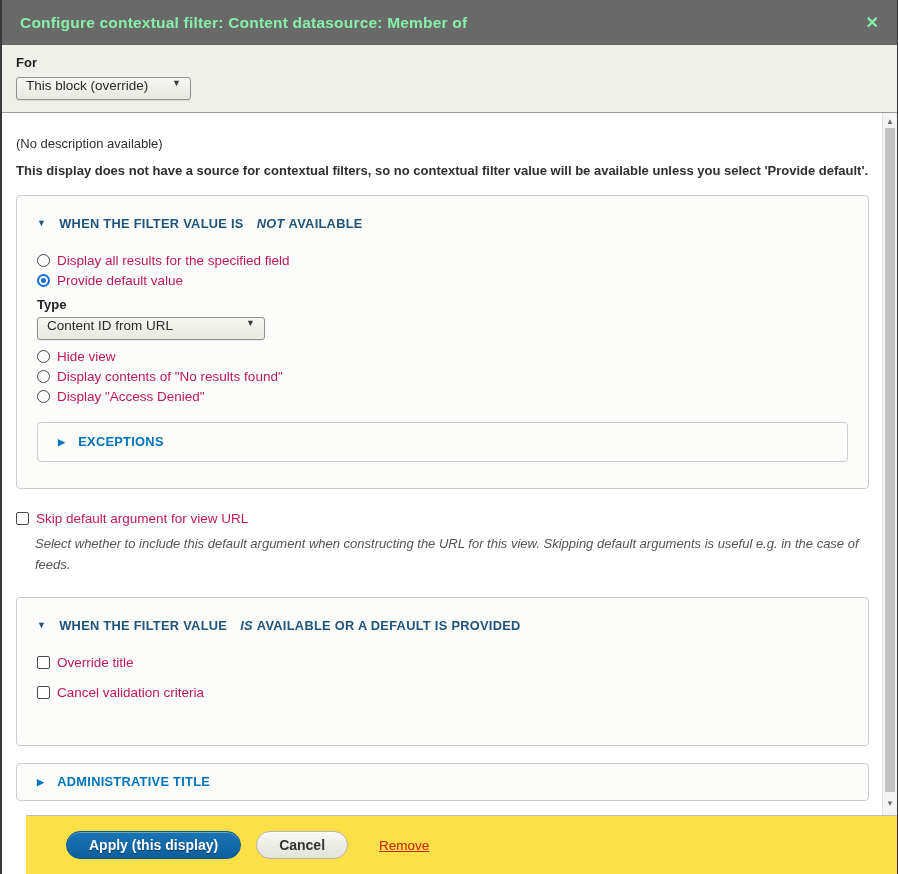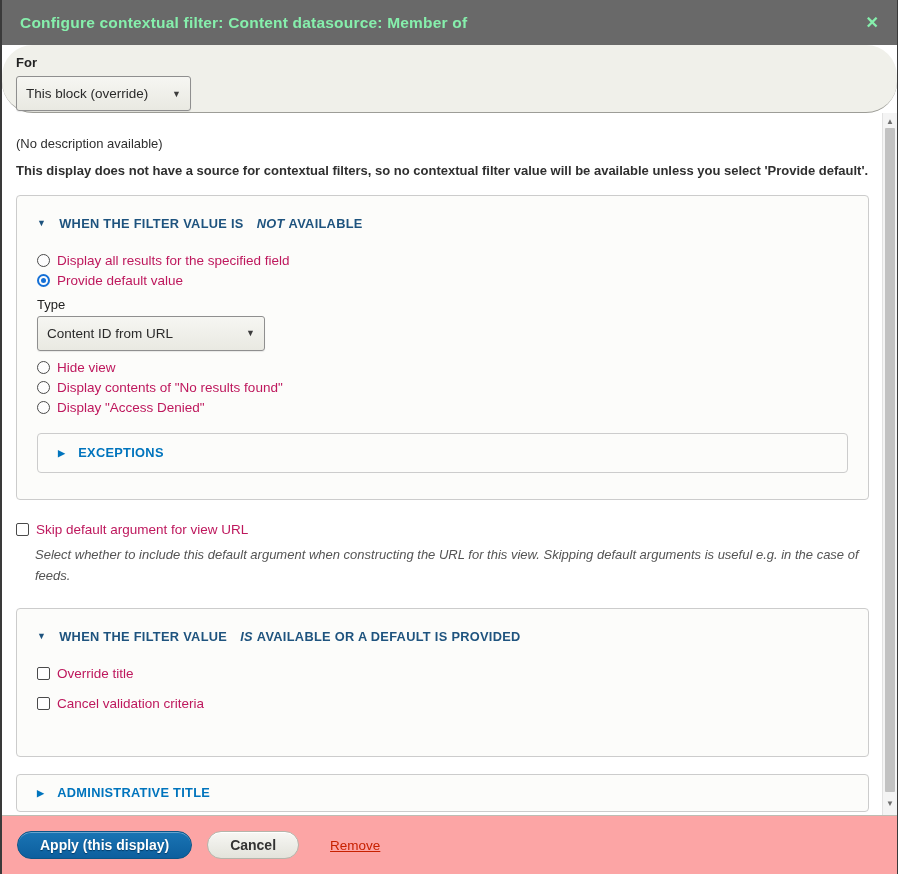--- a/index.html
+++ b/index.html
@@ -28,26 +28,25 @@
   .modal-close {
     margin-left: auto; cursor: pointer;
     font-size: 16px; font-weight: bold; line-height: 1;
   }
   
   .for-bar {
     flex: 0 0 68px;
     background: #f0f0ea;
     border-bottom: 1px solid #9d9d97;
     padding: 10px 14px 0 14px;
-    border-radius: 31px;
   }
   .for-label { font-size: 13px; font-weight: bold; color: #222; margin-bottom: 6px; }
   .select-box {
-    display: inline-flex; align-items: center; justify-content: space-between;
-    height: 35px; padding: 0 9px;
+    display: inline-flex; align-items: flex-start; justify-content: space-between;
+    height: 23px; padding: 0 9px;
     border: 1px solid #8f8f8f; border-radius: 3px;
     background: linear-gradient(#f6f6f2, #e9e9e2);
     box-shadow: 0 1px 1px rgba(0,0,0,.08);
     font-size: 13.5px; color: #2a2a2a;
     cursor: pointer;
   }
   .select-box .arrow { font-size: 9px; color: #3c3c3c; margin-left: 12px; }
   .for-select { min-width: 175px; }
   
   .content-wrap { flex: 1 1 auto; position: relative; background: #fff; overflow: hidden; }
@@ -100,21 +99,21 @@
   .radio.checked { border: 2px solid #1570d6; }
   .radio.checked::after {
     content: ""; position: absolute; inset: 2px;
     border-radius: 50%; background: #1570d6;
   }
   .checkbox {
     width: 13px; height: 13px; flex: 0 0 13px;
     border: 1px solid #4a4a4a; border-radius: 2px;
     background: #fff;
   }
-  .type-label { font-size: 13px; font-weight: normal; color: #222; margin: 9px 0 4px; }
+  .type-label { font-size: 13px; font-weight: bold; color: #222; margin: 9px 0 4px; }
   .type-select { width: 228px; }
   .skip-row { margin: 22px 0 0; }
   .skip-desc {
     margin: 7px 0 0 19px;
     max-width: 828px;
     font-size: 13px; color: #545454; line-height: 1.62; font-style: italic;
   }
   .fs-available { margin-top: 22px; padding-bottom: 30px; }
   .fs-available .choice-row { margin: 15px 0; }
   
@@ -129,24 +128,25 @@
   }
   .sb-up { top: 2px; }
   .sb-down { bottom: 4px; }
   .sb-thumb {
     position: absolute; left: 2px; right: 2px; top: 15px; bottom: 23px;
     background: #c2c2c2; border-radius: 1px; cursor: pointer;
   }
   
   .modal-footer {
     flex: 0 0 59px;
-    background: #fca5a5;
+    background: #fde047;
     border-top: 1px solid #bdbdb3;
     display: flex; align-items: center;
-    padding: 0 15px;
+    padding: 0 40px;
+    margin-left: 24px;
   }
   .btn {
     border-radius: 20em;
     font-size: 14px; font-weight: bold;
     padding: 5px 22px;
     cursor: pointer;
     font-family: "Liberation Sans", sans-serif;
   }
   .btn-primary {
     background: linear-gradient(#1a74b4, #0d5f9e);

